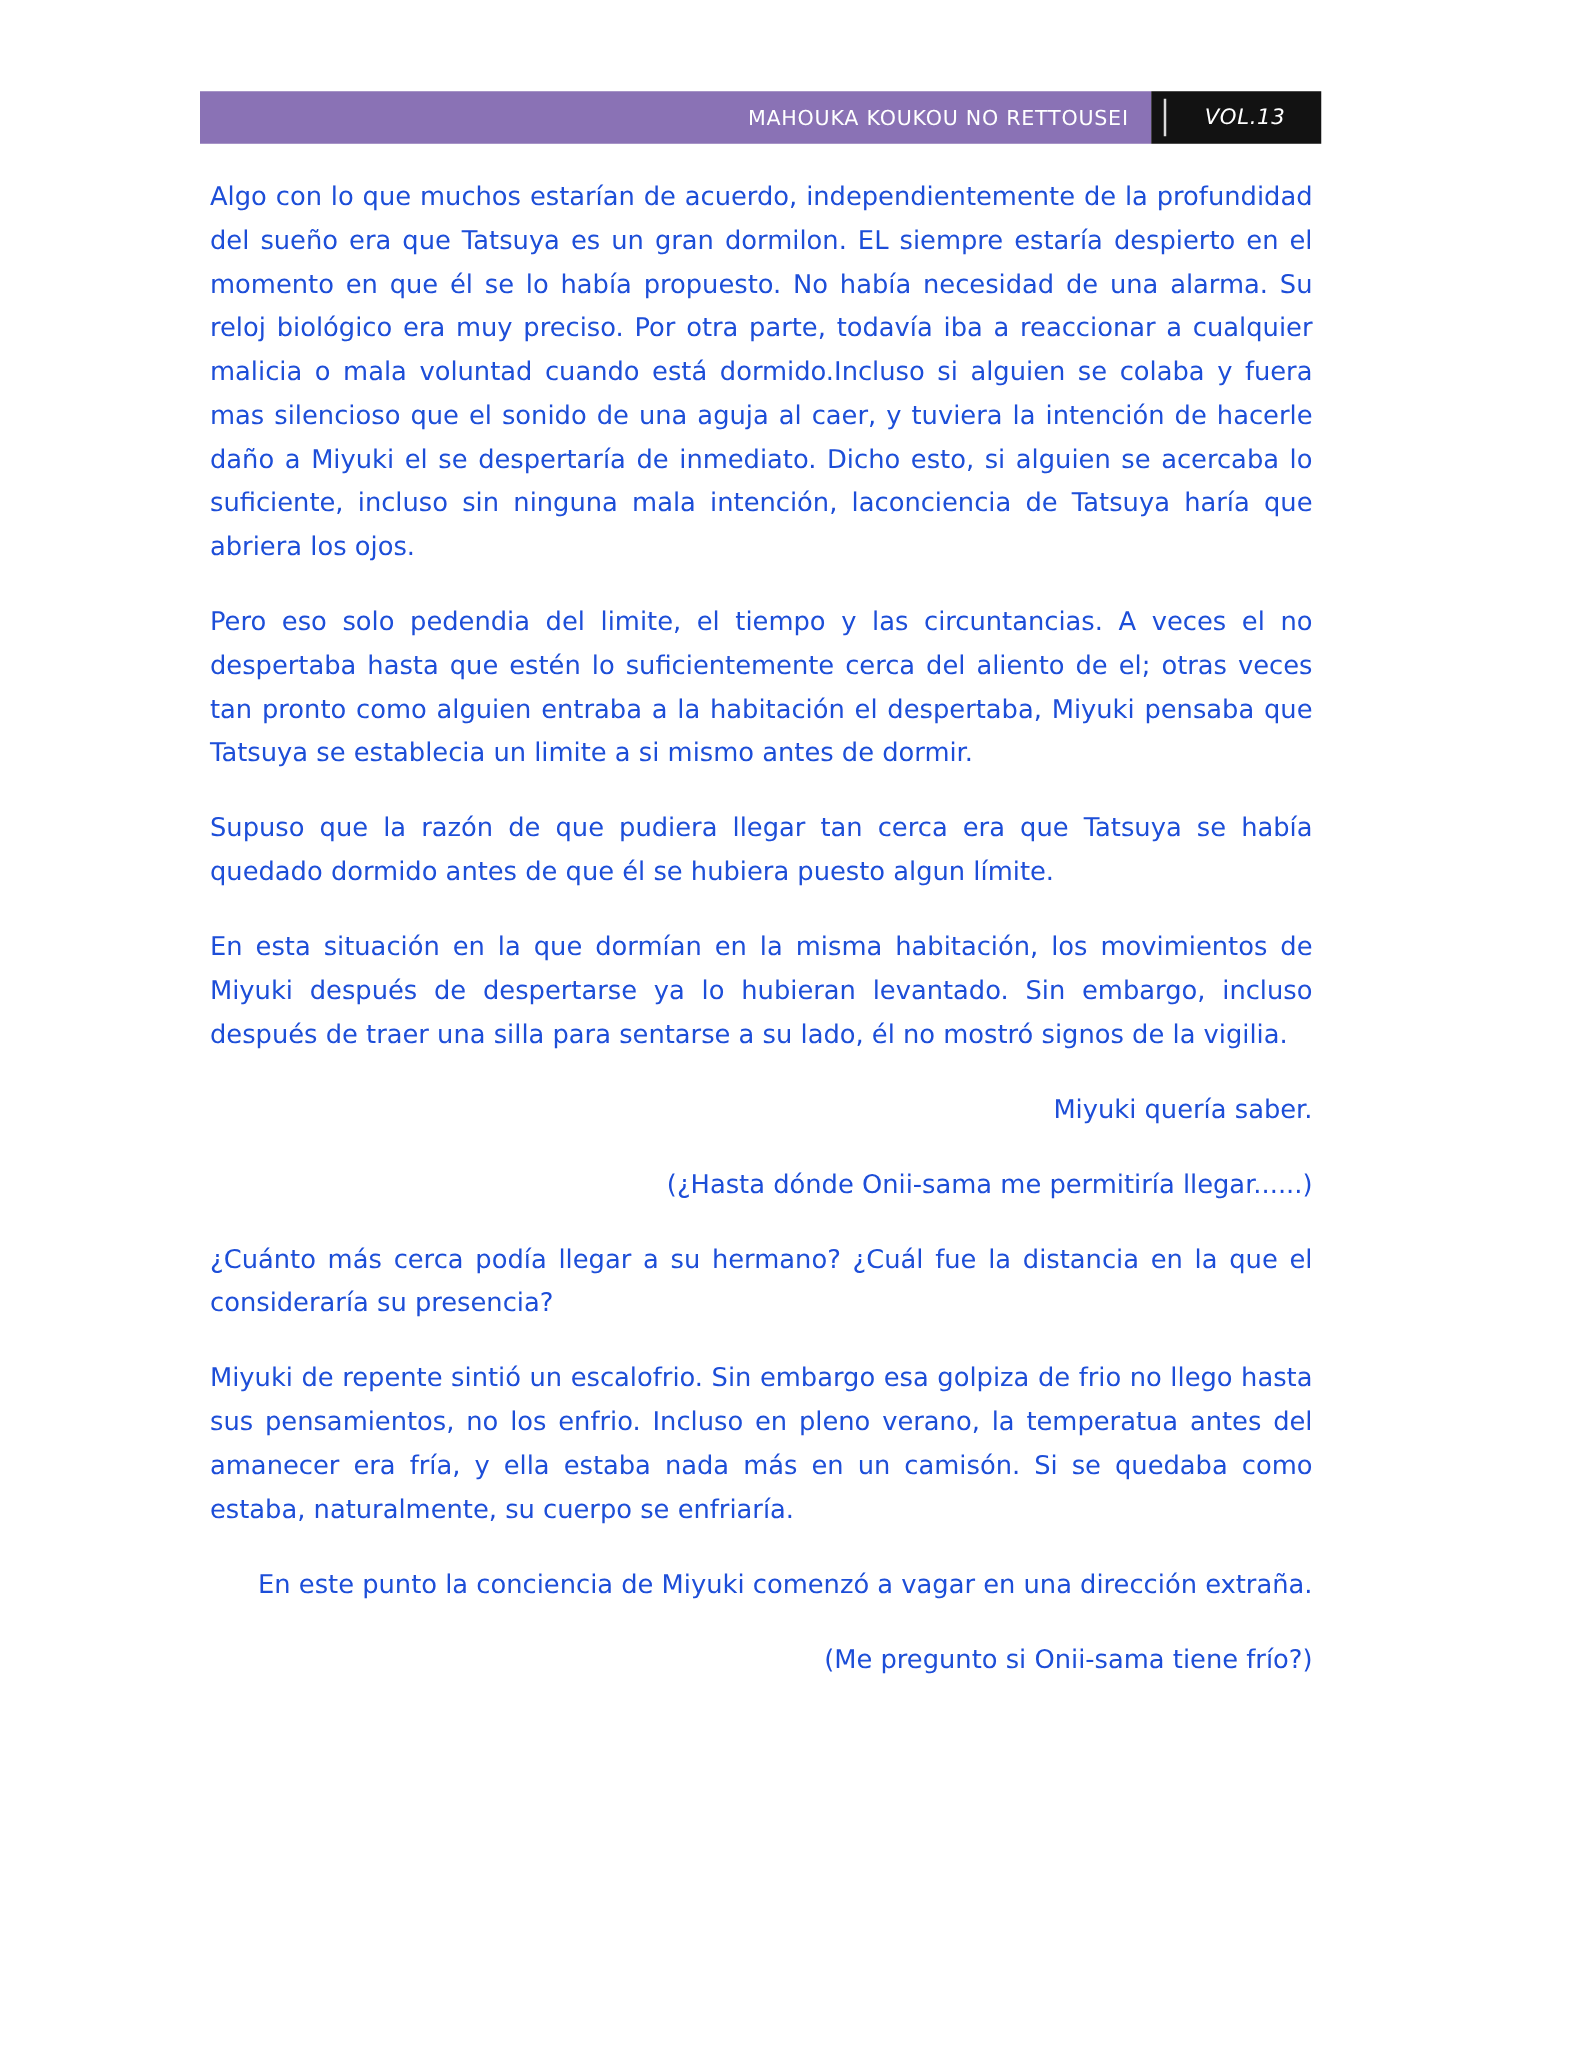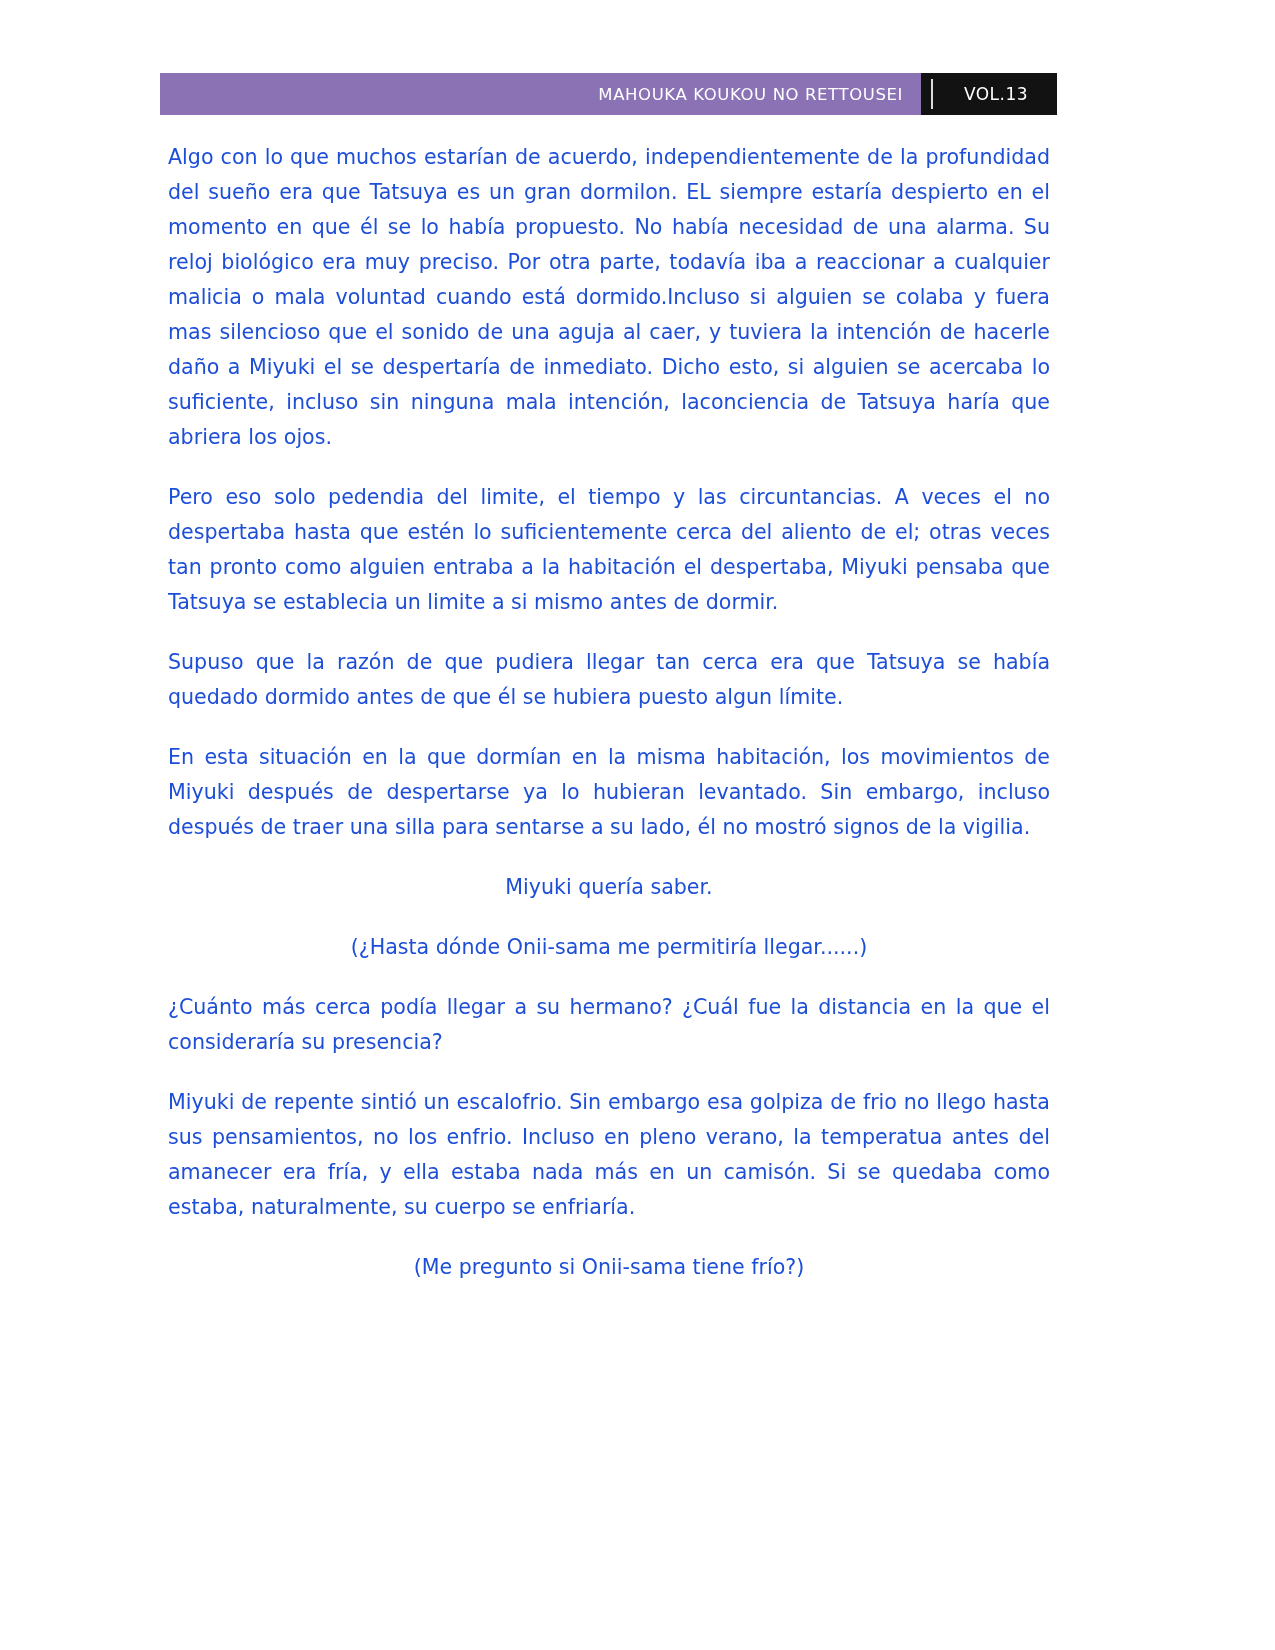--- a/index.html
+++ b/index.html
@@ -51,20 +51,21 @@
     font-family: "DejaVu Sans", sans-serif;
     white-space: nowrap;
   }
   .header-vol-area {
     flex: 0 0 136px;
     background: #121212;
     display: flex;
     align-items: center;
     justify-content: center;
     position: relative;
+    font-style: italic;
   }
   .header-vol-area::before {
     content: "";
     position: absolute;
     left: 10px;
     top: 6px;
     bottom: 6px;
     width: 2px;
     background: #ffffff;
     opacity: 0.85;
@@ -86,21 +87,21 @@
   p.para {
     margin: 0 0 25px 0;
     font-size: 20.6px;
     line-height: 35px;
     text-align: justify;
     text-justify: inter-word;
     font-family: "DejaVu Sans", sans-serif;
     color: #1d4ed8;
   }
   p.para.noj {
-    text-align: center;
+    text-align: right;
   }
 </style>
 </head>
 <body>
 
 <div class="page">
 
   <div class="header-band">
     <div class="header-title-area">
       <span class="header-title">MAHOUKA KOUKOU NO RETTOUSEI</span>
@@ -112,16 +113,17 @@
 
   <div class="content">
     <p class="para">Algo con lo que muchos estarían de acuerdo, independientemente de la profundidad del sueño era que Tatsuya es un gran dormilon. EL siempre estaría despierto en el momento en que él se  lo había propuesto. No había necesidad de una alarma. Su reloj biológico era muy preciso. Por otra parte, todavía iba a reaccionar a cualquier malicia o mala voluntad cuando está dormido.Incluso si alguien se colaba y fuera mas silencioso que el sonido de una aguja al caer, y tuviera la intención de hacerle daño a Miyuki el se despertaría de inmediato. Dicho esto, si alguien se acercaba lo suficiente, incluso sin ninguna mala intención, laconciencia de Tatsuya haría que abriera los ojos.</p>
     <p class="para">Pero eso solo pedendia del limite, el tiempo y las circuntancias. A veces el no despertaba hasta que estén lo suficientemente cerca del aliento de el; otras veces tan pronto como alguien entraba a la habitación el despertaba, Miyuki pensaba que Tatsuya se establecia un limite a si mismo antes de dormir.</p>
     <p class="para">Supuso que la razón de que pudiera llegar tan cerca era que Tatsuya se había quedado dormido antes de que él se hubiera puesto algun límite.</p>
     <p class="para">En esta situación en la que dormían en la misma habitación, los movimientos de Miyuki después de despertarse ya lo hubieran levantado. Sin embargo, incluso después de traer una silla para sentarse a su lado, él no mostró signos de la vigilia.</p>
     <p class="para noj">Miyuki quería saber.</p>
     <p class="para noj">(¿Hasta dónde Onii-sama me permitiría llegar......)</p>
     <p class="para">¿Cuánto más cerca podía llegar a su hermano? ¿Cuál fue la distancia en la que el consideraría su presencia?</p>
     <p class="para">Miyuki de repente sintió un escalofrio. Sin embargo esa golpiza de frio no llego hasta sus pensamientos, no los enfrio. Incluso en pleno verano, la temperatua antes del amanecer era fría, y ella estaba nada más en un camisón. Si se quedaba como estaba, naturalmente, su cuerpo se enfriaría.</p>
+    <p class="para noj">En este punto la conciencia de Miyuki comenzó a vagar en una dirección extraña.</p>
     <p class="para noj">(Me pregunto si Onii-sama tiene frío?)</p>
   </div>
 
 </div>
 
 </body></html>

